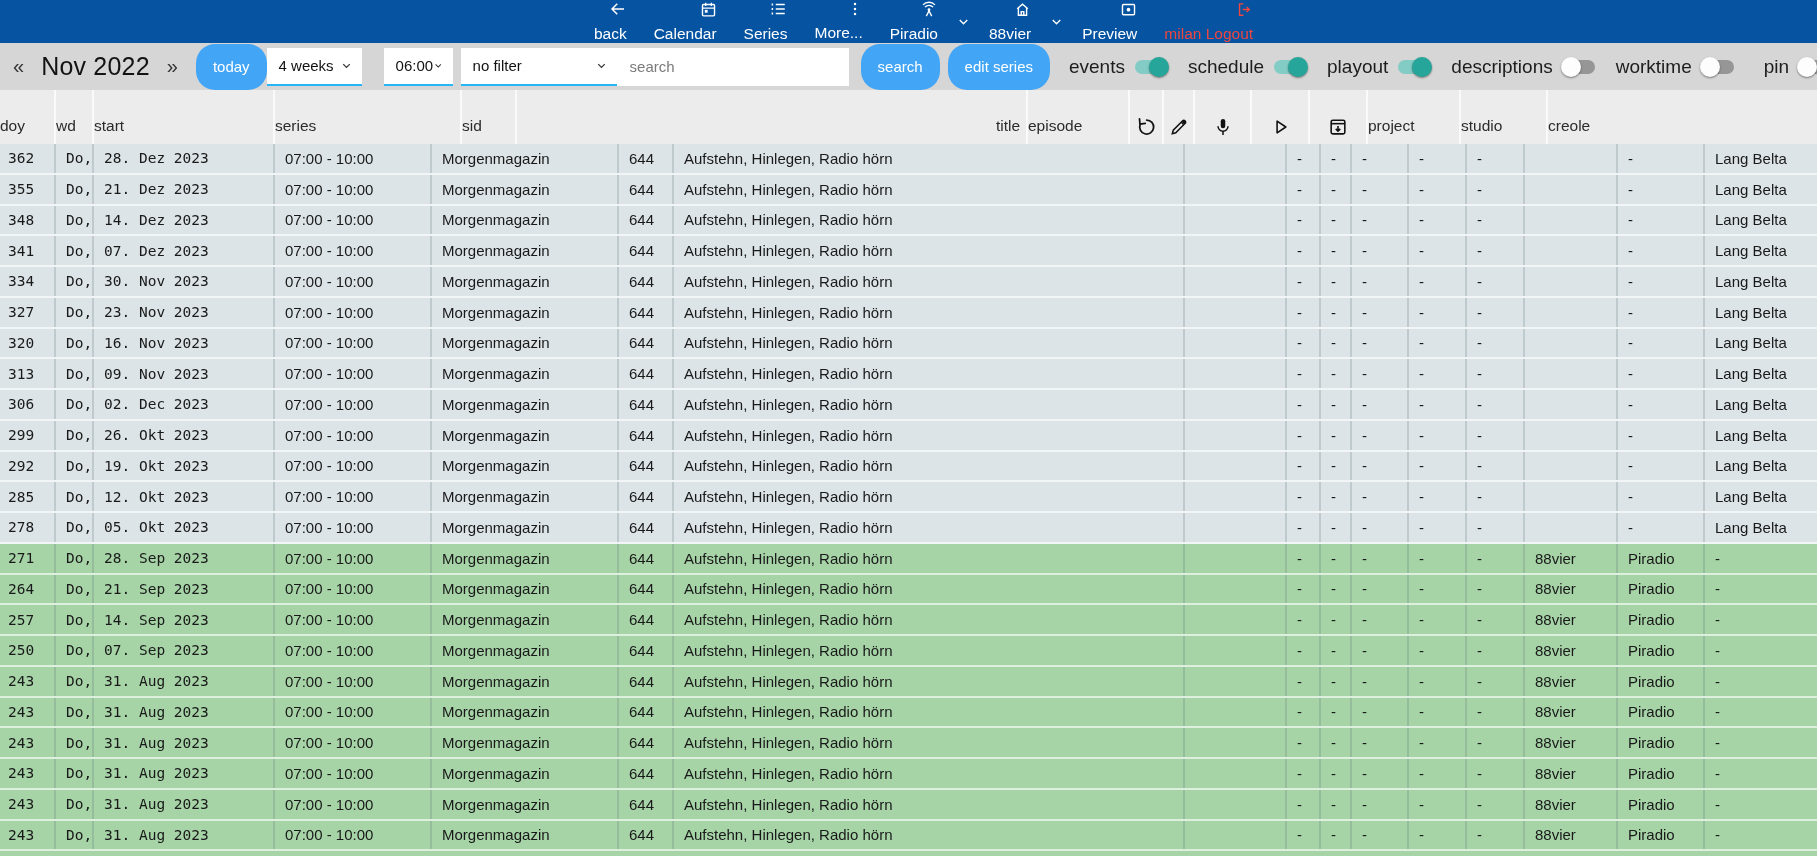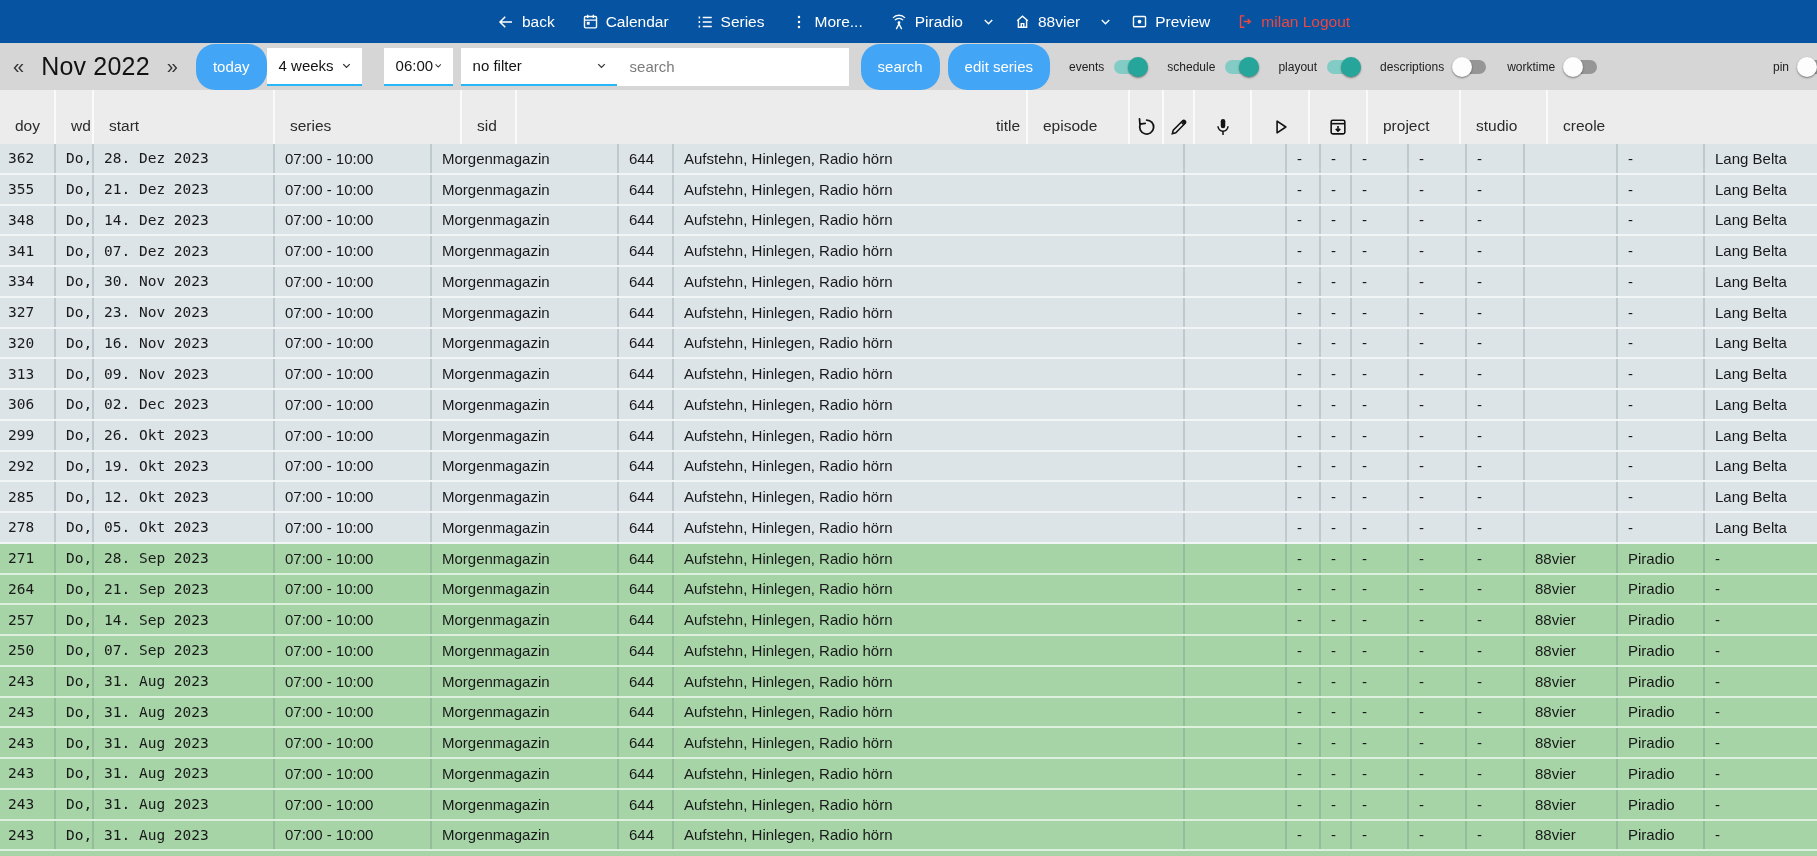--- a/index.html
+++ b/index.html
@@ -3,21 +3,21 @@
 <meta charset="utf-8">
 <style>
   * { margin:0; padding:0; box-sizing:border-box; }
   html,body { width:1817px; height:856px; overflow:hidden; background:#d6d6d6;
               font-family:"Liberation Sans", sans-serif; }
   #app { position:relative; width:1817px; height:856px; overflow:hidden; }
 
   
   .topbar { height:43px; background:#0553a1; display:flex; align-items:center; justify-content:center; }
   .topnav { display:flex; align-items:center; gap:27px; margin-left:30px; color:#fff; font-size:15.5px; }
-  .navitem { display:flex; align-items:center; gap:7px; cursor:pointer; white-space:nowrap; }
+  .navitem { display:flex; align-items:flex-end; gap:7px; cursor:pointer; white-space:nowrap;flex-direction:column; }
   .navitem svg { display:block; }
   .nav-chev { margin:0 -9px; }
   .logout { color:#ef4641; }
   .logout svg { stroke:#ef4641; }
 
   
   .toolbar { height:47px; background:#d6d6d6; display:flex; align-items:center; padding-left:9px; }
   .chev-btn { font-size:20px; color:#333; padding:0 4px; cursor:pointer; }
   .month { font-size:25px; color:#131313; margin:0 13px; letter-spacing:.2px; white-space:nowrap; }
   .pill { height:46px; border-radius:19px; background:#42a5f5; color:#fff; border:none;
@@ -29,32 +29,32 @@
   .sel-time { width:69px; margin-left:22px; }
   .sel-filter { width:156px; margin-left:8px; }
   .search-input { width:232px; height:38px; border:none; background:#fff; font-size:15px; color:#111;
                   padding:0 13px; outline:none; font-family:"Liberation Sans",sans-serif; }
   .search-input::placeholder { color:#7b7b7b; }
   .pill.search { margin-left:12px; }
   .pill.edit { margin-left:8px; }
   .toggles { display:flex; align-items:center; flex:1; }
   .toggle-group { display:flex; align-items:center; margin-left:19px; }
   .toggle-group:last-child { margin-left:auto; }
-  .toggle-label { font-size:12px; color:#1d1d1d; margin-right:8px; white-space:nowrap; }
+  .toggle-label { font-size:19px; color:#1d1d1d; margin-right:8px; white-space:nowrap; }
   .switch { position:relative; width:36px; height:20px; display:inline-block; cursor:pointer; flex:0 0 auto; }
   .switch .track { position:absolute; left:2px; top:3px; width:32px; height:14px; border-radius:7px; background:#969696; }
   .switch .knob  { position:absolute; top:0; left:0; width:20px; height:20px; border-radius:50%;
                    background:#fdfdfd; box-shadow:0 1px 2px rgba(0,0,0,.45); }
   .switch.on .track { background:#82ccc5; }
   .switch.on .knob  { left:16px; background:#26a69a; }
   .toggle-group:last-child .switch { margin-right:-16px; }
 
   
   .thead { height:54px; background:#ececec; display:flex; color:#2b2b2b; font-size:15.5px; }
-  .th { display:flex; align-items:flex-end; padding:0 0 9px 15px; border-left:2px solid #fafafa; overflow:hidden; }
+  .th { display:flex; align-items:flex-end; padding:0 0 9px 0; border-left:2px solid #fafafa; overflow:hidden; }
   .th:first-child { border-left:none; }
   .th.icon-col { align-items:flex-end; justify-content:center; padding:0 0 7px 0; color:#111; }
   .th.right { justify-content:flex-end; padding-right:6px; }
   .tbody { position:absolute; top:144px; left:0; right:0; bottom:0; overflow:hidden; }
   .tr { display:flex; height:30.75px; border-bottom:2px solid rgba(255,255,255,.62); cursor:pointer; }
   .tr.blue  { background:#dce4e8;justify-content:space-between; }
   .tr.green { background:#a6d4a7; }
   .td { display:flex; align-items:center; padding-left:10px; font-size:15px; color:#191919;
         border-left:2px solid rgba(92,108,115,.22); overflow:hidden; white-space:nowrap; }
   .td:first-child { border-left:none; padding-left:8px; }

